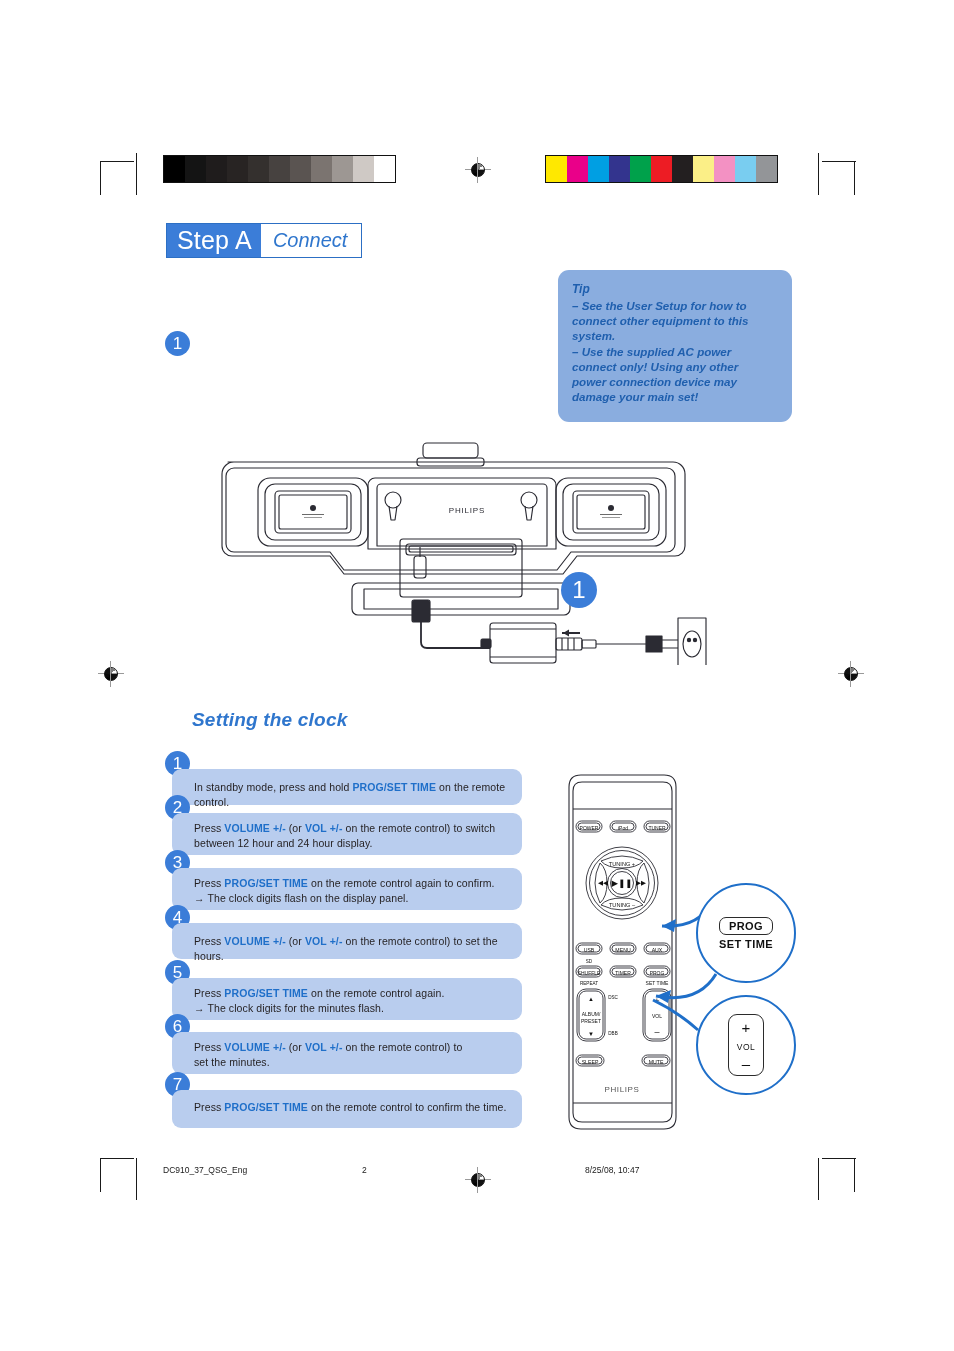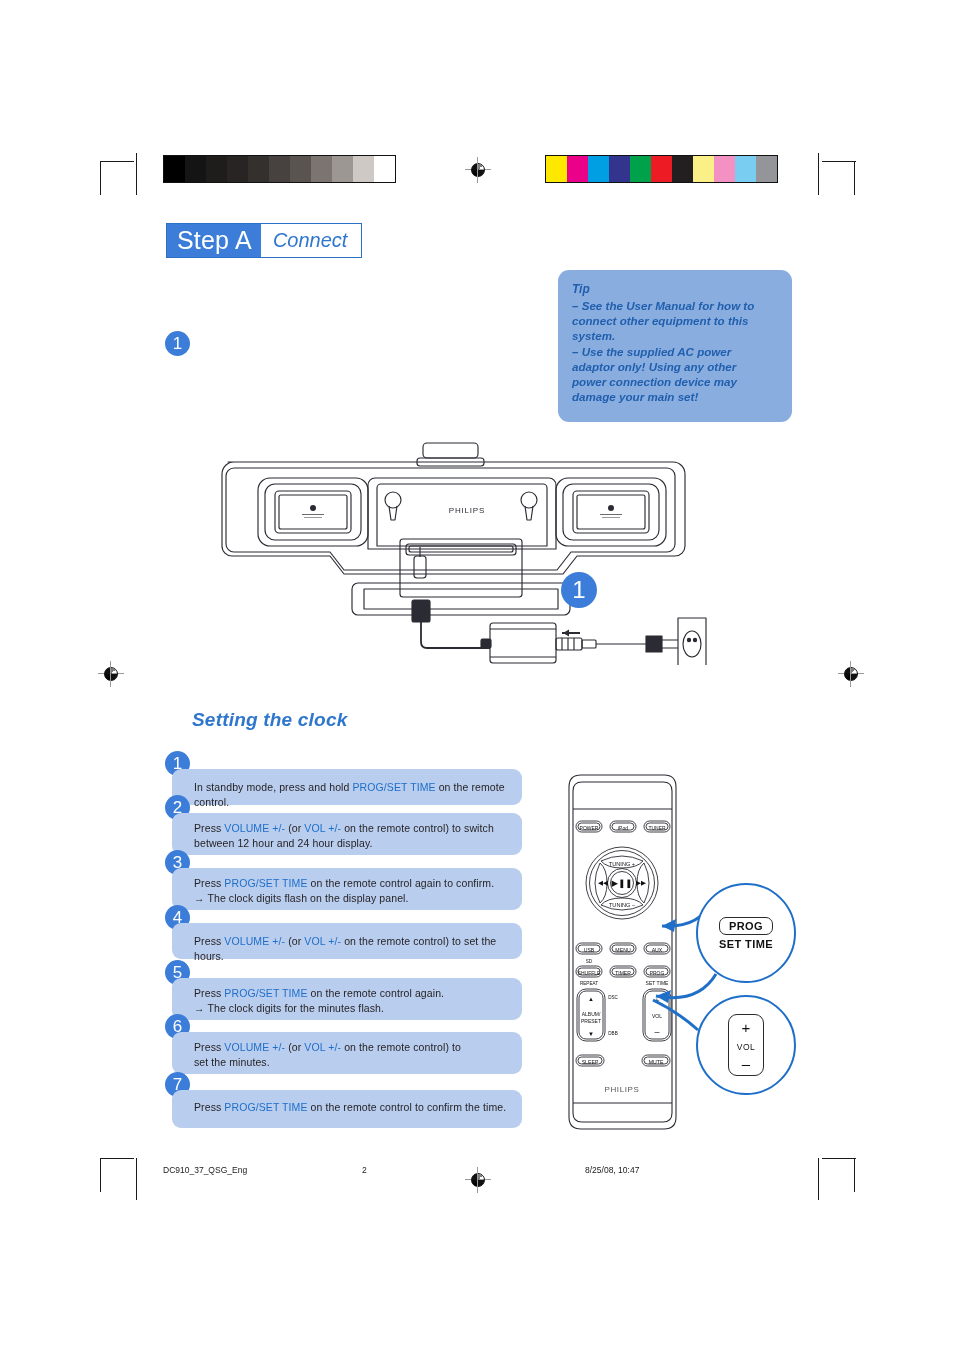--- a/index.html
+++ b/index.html
@@ -92,21 +92,21 @@
   }
   .bubble .txt {
     position: absolute;
     left: 22px;
     right: 14px;
     color: #231f20;
     font-size: 10.5px;
     line-height: 15px;
     letter-spacing: .1px;
   }
-  .bubble .txt b { color: #1f6fc9; font-weight: normal; }
+  .bubble .txt b { color: #1f6fc9; font-weight: bold; }
   .bubble .txt .arrowline { display: block; }
 
   .numcircle {
     position: absolute;
     width: 25px; height: 25px;
     border-radius: 50%;
     background: #3b7dd8;
     color: #ffffff;
     font-size: 17px;
     text-align: center;
@@ -245,25 +245,25 @@
       <span class="bull"></span>
     </div>
 
   <div class="step-header" style="left:166px; top:223px;align-items:center;">
     <div class="lbl">Step A</div>
     <div class="sub">Connect</div>
   </div>
 
   <div class="tipbox" style="left:558px; top:270px; width:234px; height:152px;">
     <div class="tiptitle">Tip</div>
-    <div class="tipline">–  See the User Manual for how to</div>
+    <div class="tipline">–  See the User Setup for how to</div>
     <div class="tipline">connect other equipment to this</div>
     <div class="tipline">system.</div>
     <div class="tipline">–  Use the supplied AC power</div>
-    <div class="tipline">adaptor only! Using any other</div>
+    <div class="tipline">connect only! Using any other</div>
     <div class="tipline">power connection device may</div>
     <div class="tipline">damage your main set!</div>
   </div>
 
   <div class="numcircle" style="left:165px; top:331px;">1</div>
 
   <div class="artwrap" style="left:218px; top:440px; width:500px; height:225px;">
     <svg width="500" height="225" viewBox="0 0 500 225">
       <g fill="none" stroke="#2b2b33" stroke-width="1.15" stroke-linejoin="round">
 

